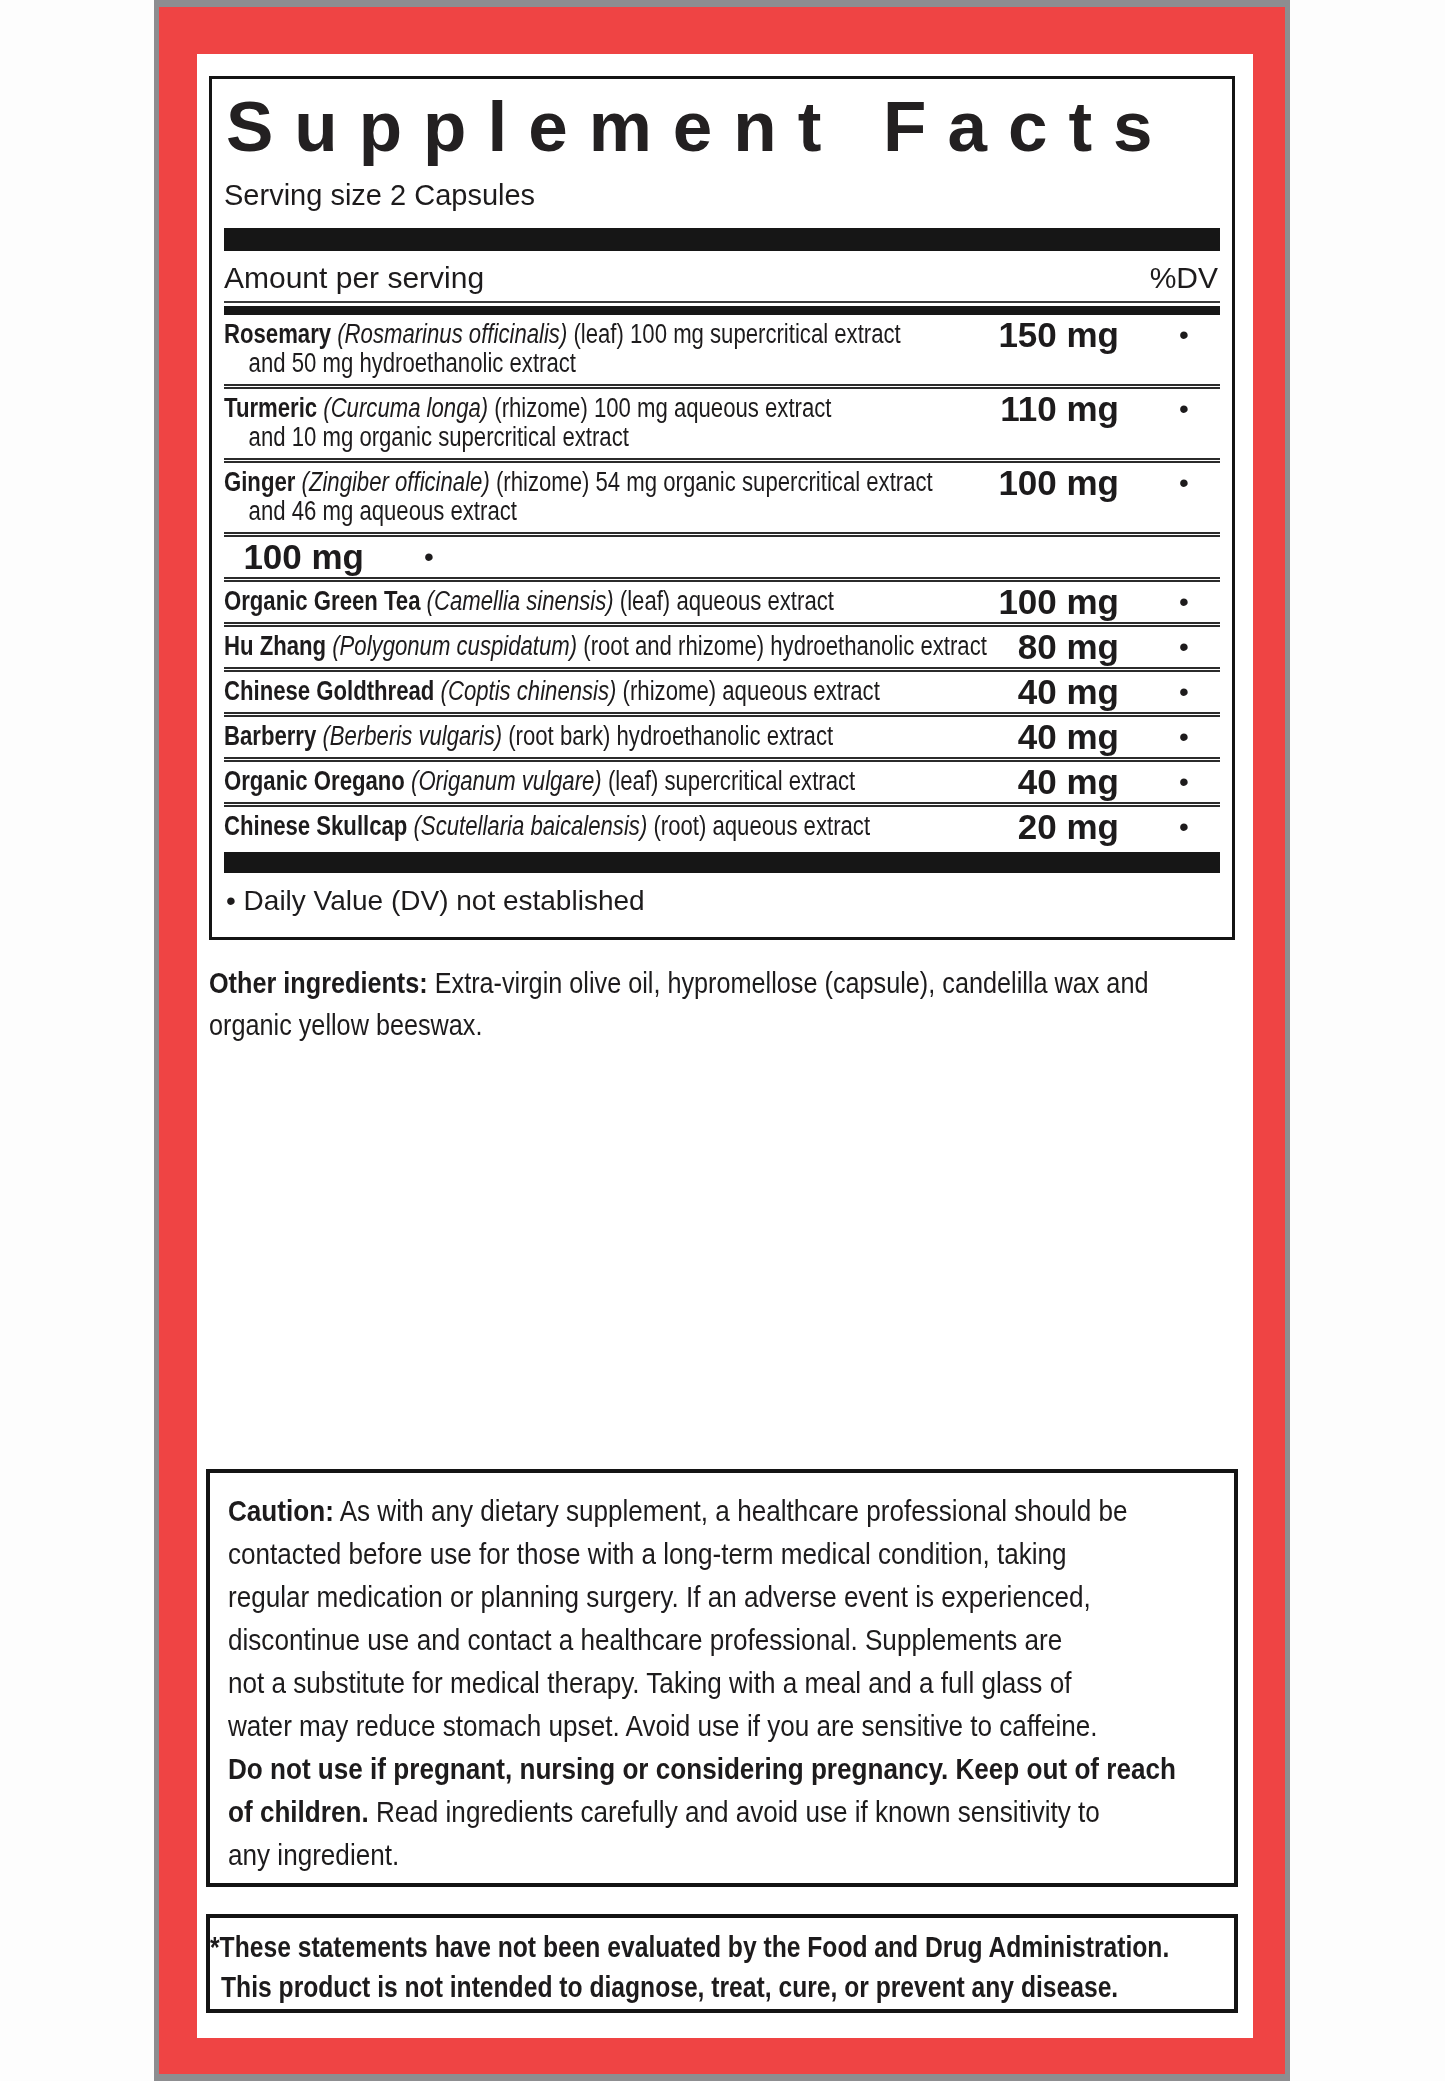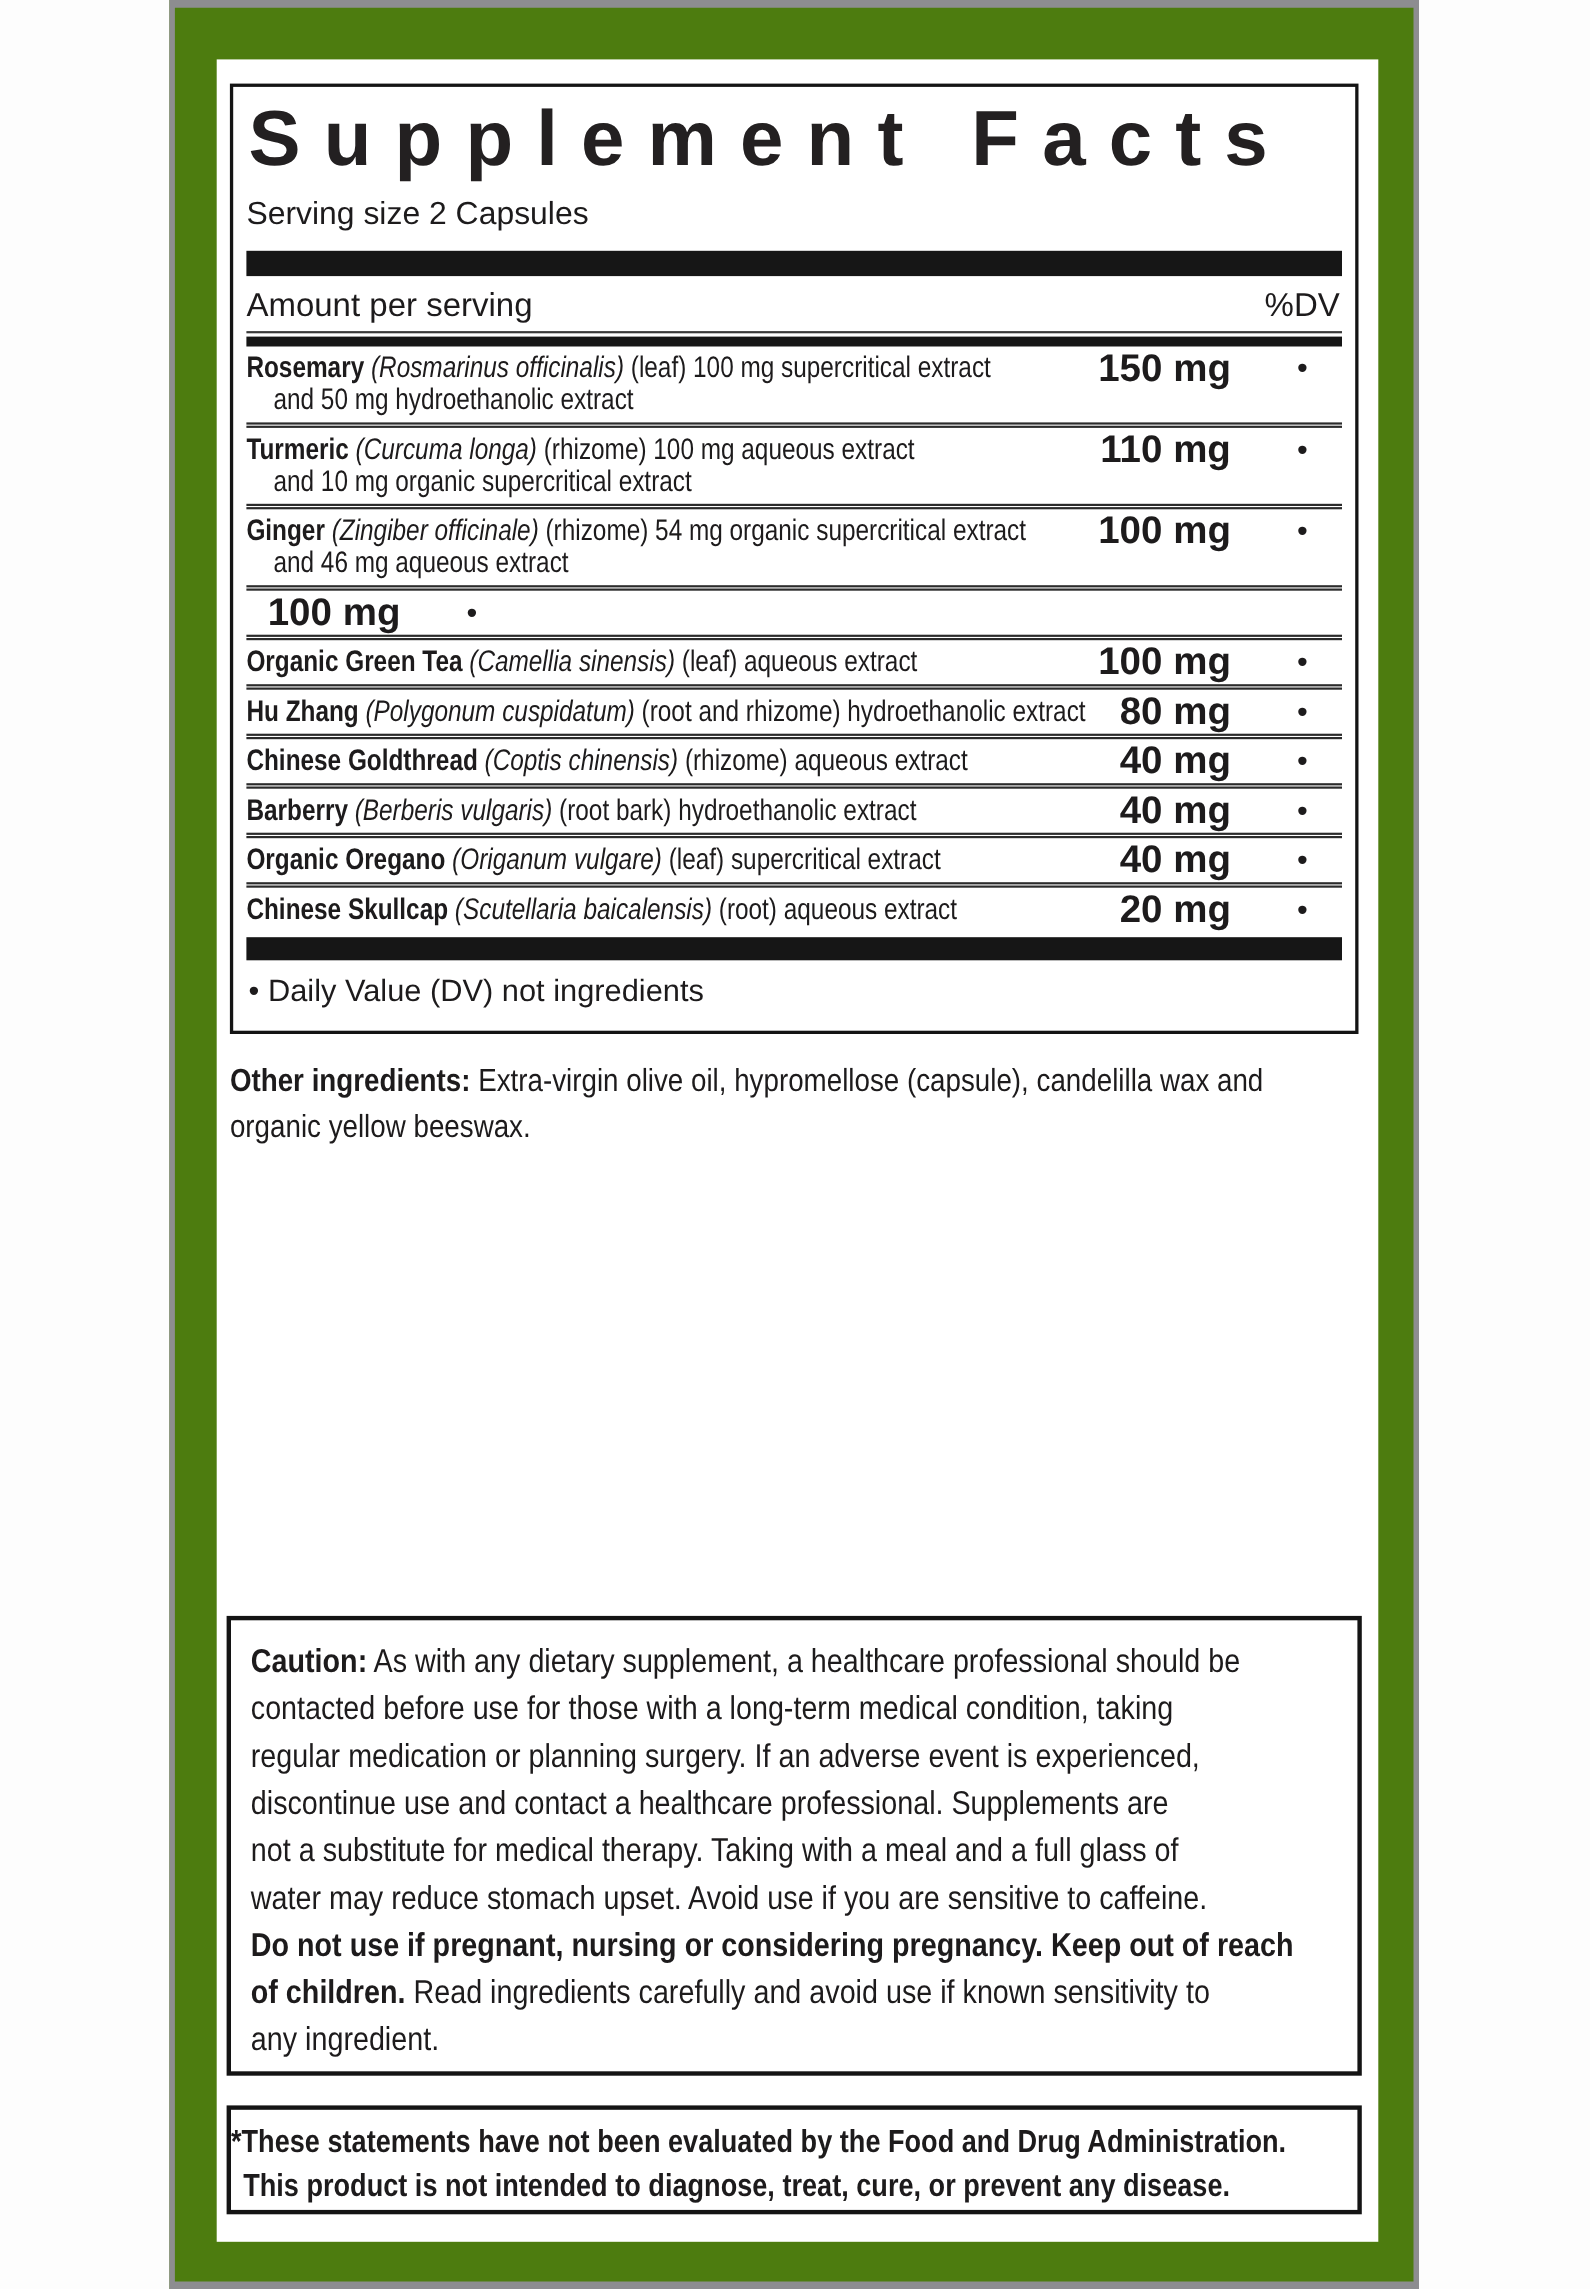--- a/index.html
+++ b/index.html
@@ -2,21 +2,21 @@
 <html><head>
 <meta charset="utf-8">
 <style>
   html,body{margin:0;padding:0;}
   body{
     width:1445px;height:2081px;position:relative;background:#fdfdfd;
     font-family:"Liberation Sans",sans-serif;color:#1d1b1c;overflow:hidden;
   }
   .frame{
     position:absolute;left:154px;top:0;width:1136px;height:2081px;
-    box-sizing:border-box;background:#4d7c0f;
+    box-sizing:border-box;background:#ef4444;
     border:5px solid #8D8D90;border-top-width:7px;border-bottom-width:7px;
   }
   .inner{position:absolute;left:38px;top:47px;right:32px;bottom:36px;background:#ffffff;}
 
   
   .facts{
     position:absolute;left:12px;top:22px;width:1026px;height:864px;
     box-sizing:border-box;border:3px solid #141414;padding:0 12px;overflow:hidden;background:#fff;
   }
   .title{
@@ -155,21 +155,21 @@
           <div class="sep"></div>
           <div class="row">
             <div class="rtext">
               <div class="rline"><span class="rname">Chinese Skullcap </span><span class="rlatin">(Scutellaria baicalensis) </span><span>(root) aqueous extract</span></div>
             </div>
             <div class="ramt">20 mg</div>
             <div class="rdv">•</div>
           </div>
         </div>
       <div class="bar-c"></div>
-      <div class="dvnote">• Daily Value (DV) not ingredients</div>
+      <div class="dvnote">• Daily Value (DV) not established</div>
     </div>
 
     <div class="other" id="other">
         <div class="tline s87"><b>Other ingredients:</b><span> Extra-virgin olive oil, hypromellose (capsule), candelilla wax and</span></div>
         <div class="tline s87"><span>organic yellow beeswax.</span></div>
       </div>
     <div class="caution" id="caution">
         <div class="tline s87"><b>Caution:</b><span> As with any dietary supplement, a healthcare professional should be</span></div>
         <div class="tline s87"><span>contacted before use for those with a long-term medical condition, taking</span></div>
         <div class="tline s87"><span>regular medication or planning surgery. If an adverse event is experienced,</span></div>

